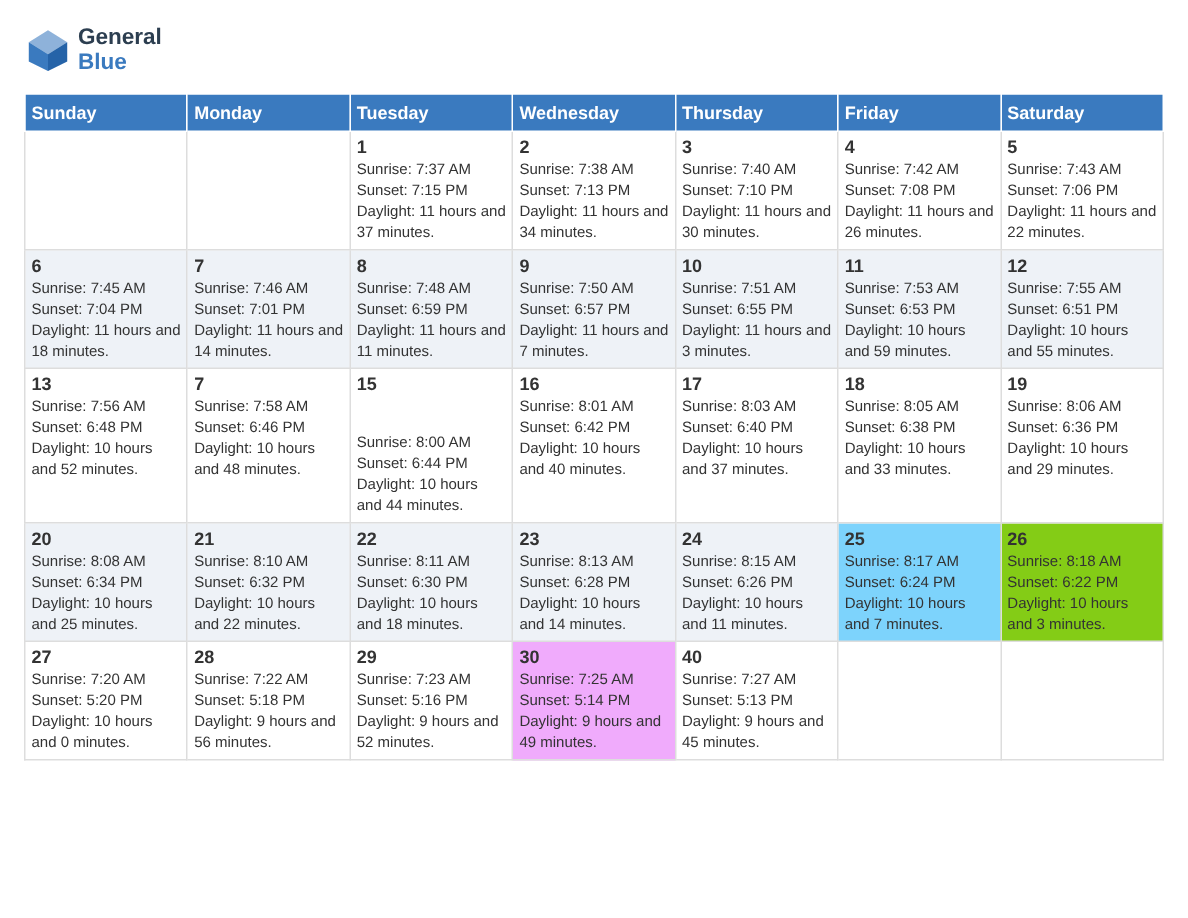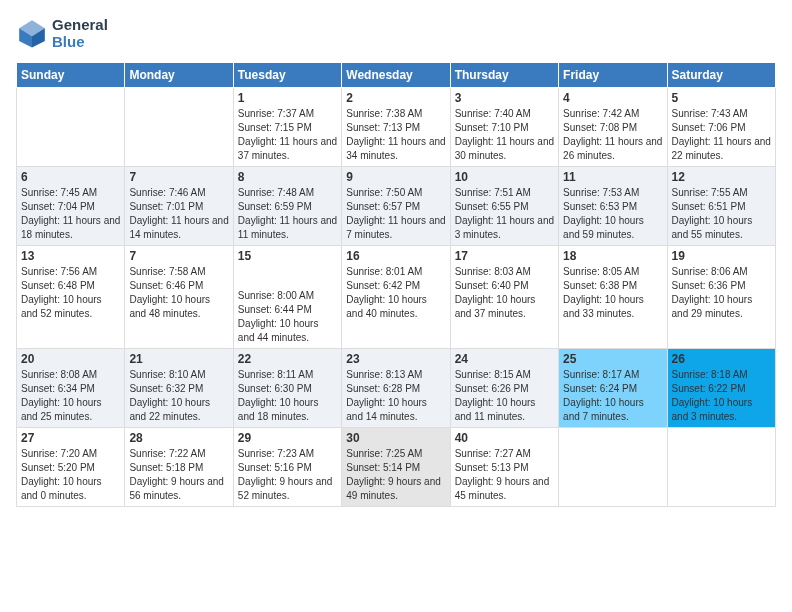--- a/index.html
+++ b/index.html
@@ -327,21 +327,21 @@
           </div>
         </td>
         <td style="background-color: #7dd3fc;">
           <span class="day-num">25</span>
           <div class="day-content">
             <span style="display: block;">Sunrise: 8:17 AM</span>
             <span style="display: block;">Sunset: 6:24 PM</span>
             <span style="display: block;">Daylight: 10 hours and 7 minutes.</span>
           </div>
         </td>
-        <td style="background-color: #0ea5e9;">
+        <td style="background-color: #84cc16;">
           <span class="day-num">26</span>
           <div class="day-content">
             <span style="display: block;">Sunrise: 8:18 AM</span>
             <span style="display: block;">Sunset: 6:22 PM</span>
             <span style="display: block;">Daylight: 10 hours and 3 minutes.</span>
           </div>
         </td>
       </tr>
       <tr>
         <td style="background-color: rgb(255, 255, 255);">
@@ -361,21 +361,21 @@
           </div>
         </td>
         <td style="background-color: rgb(255, 255, 255);">
           <span class="day-num">29</span>
           <div class="day-content">
             <span style="display: block;">Sunrise: 7:23 AM</span>
             <span style="display: block;">Sunset: 5:16 PM</span>
             <span style="display: block;">Daylight: 9 hours and 52 minutes.</span>
           </div>
         </td>
-        <td style="background-color: #e5e5e5; margin-left: 20px;">
+        <td style="background-color: #f0abfc; margin-left: 20px;">
           <span class="day-num">30</span>
           <div class="day-content">
             <span style="display: block;">Sunrise: 7:25 AM</span>
             <span style="display: block;">Sunset: 5:14 PM</span>
             <span style="display: block;">Daylight: 9 hours and 49 minutes.</span>
           </div>
         </td>
         <td style="background-color: rgb(255, 255, 255);">
           <span class="day-num">40</span>
           <div class="day-content">

